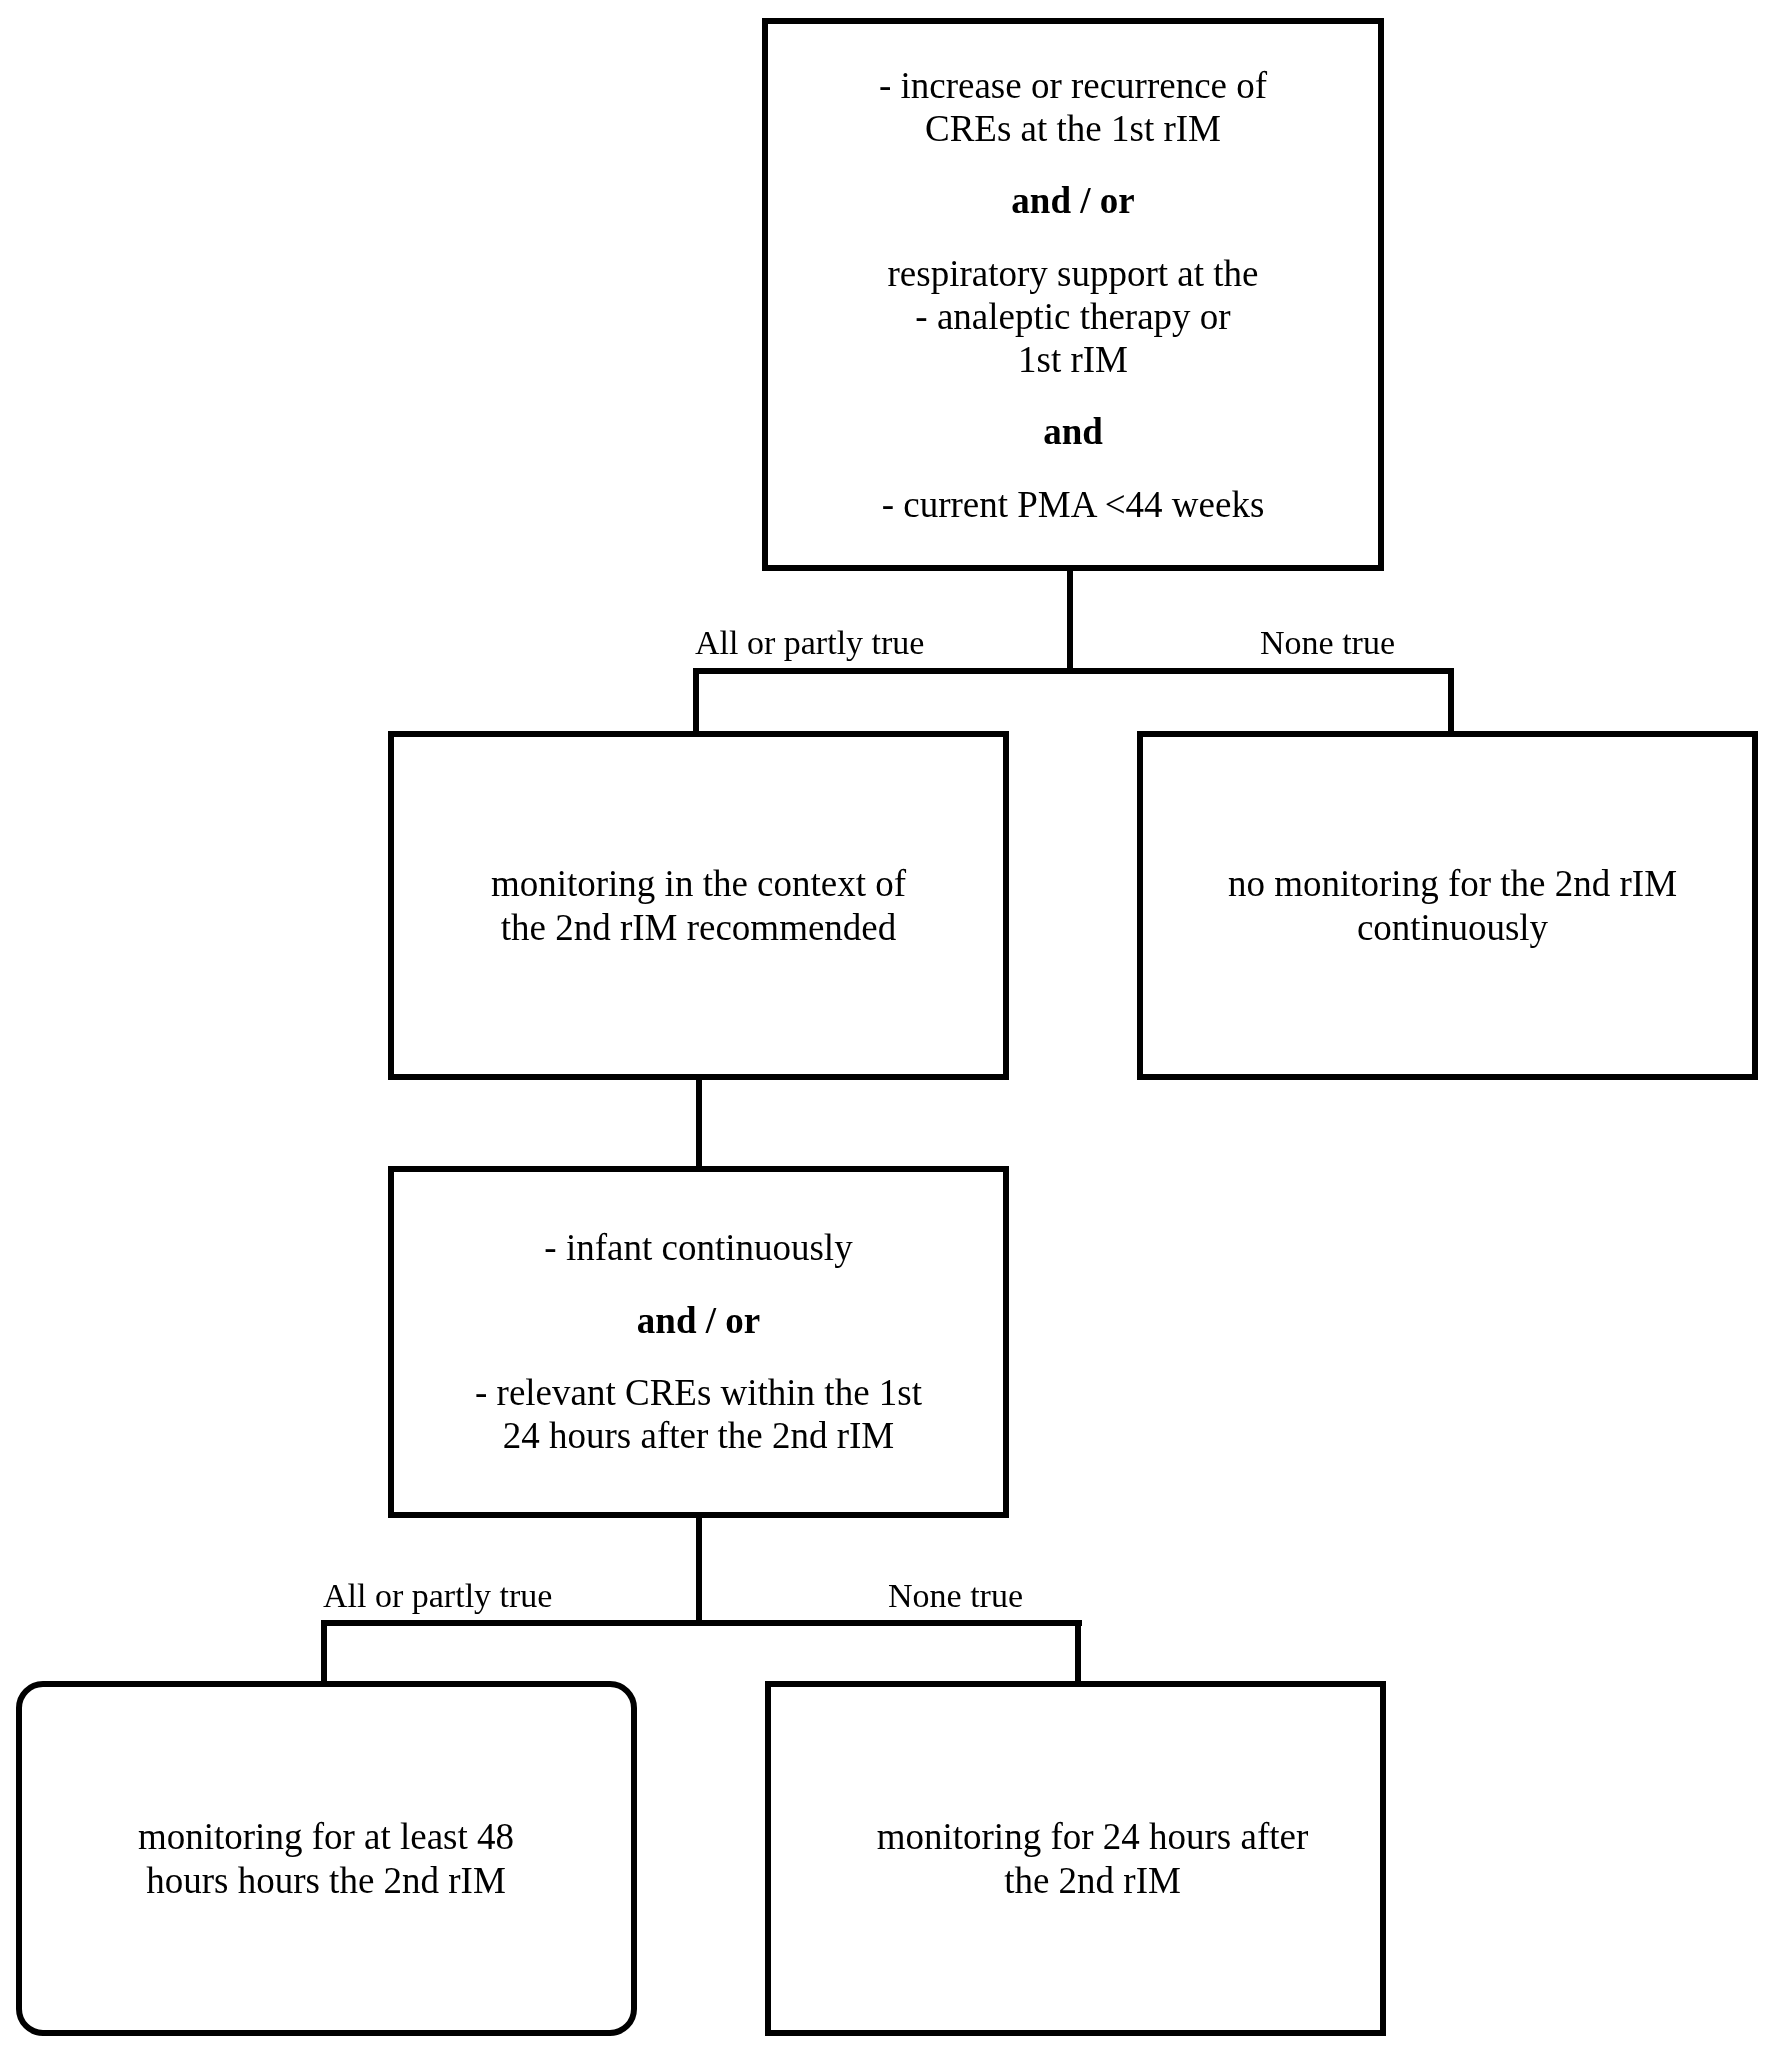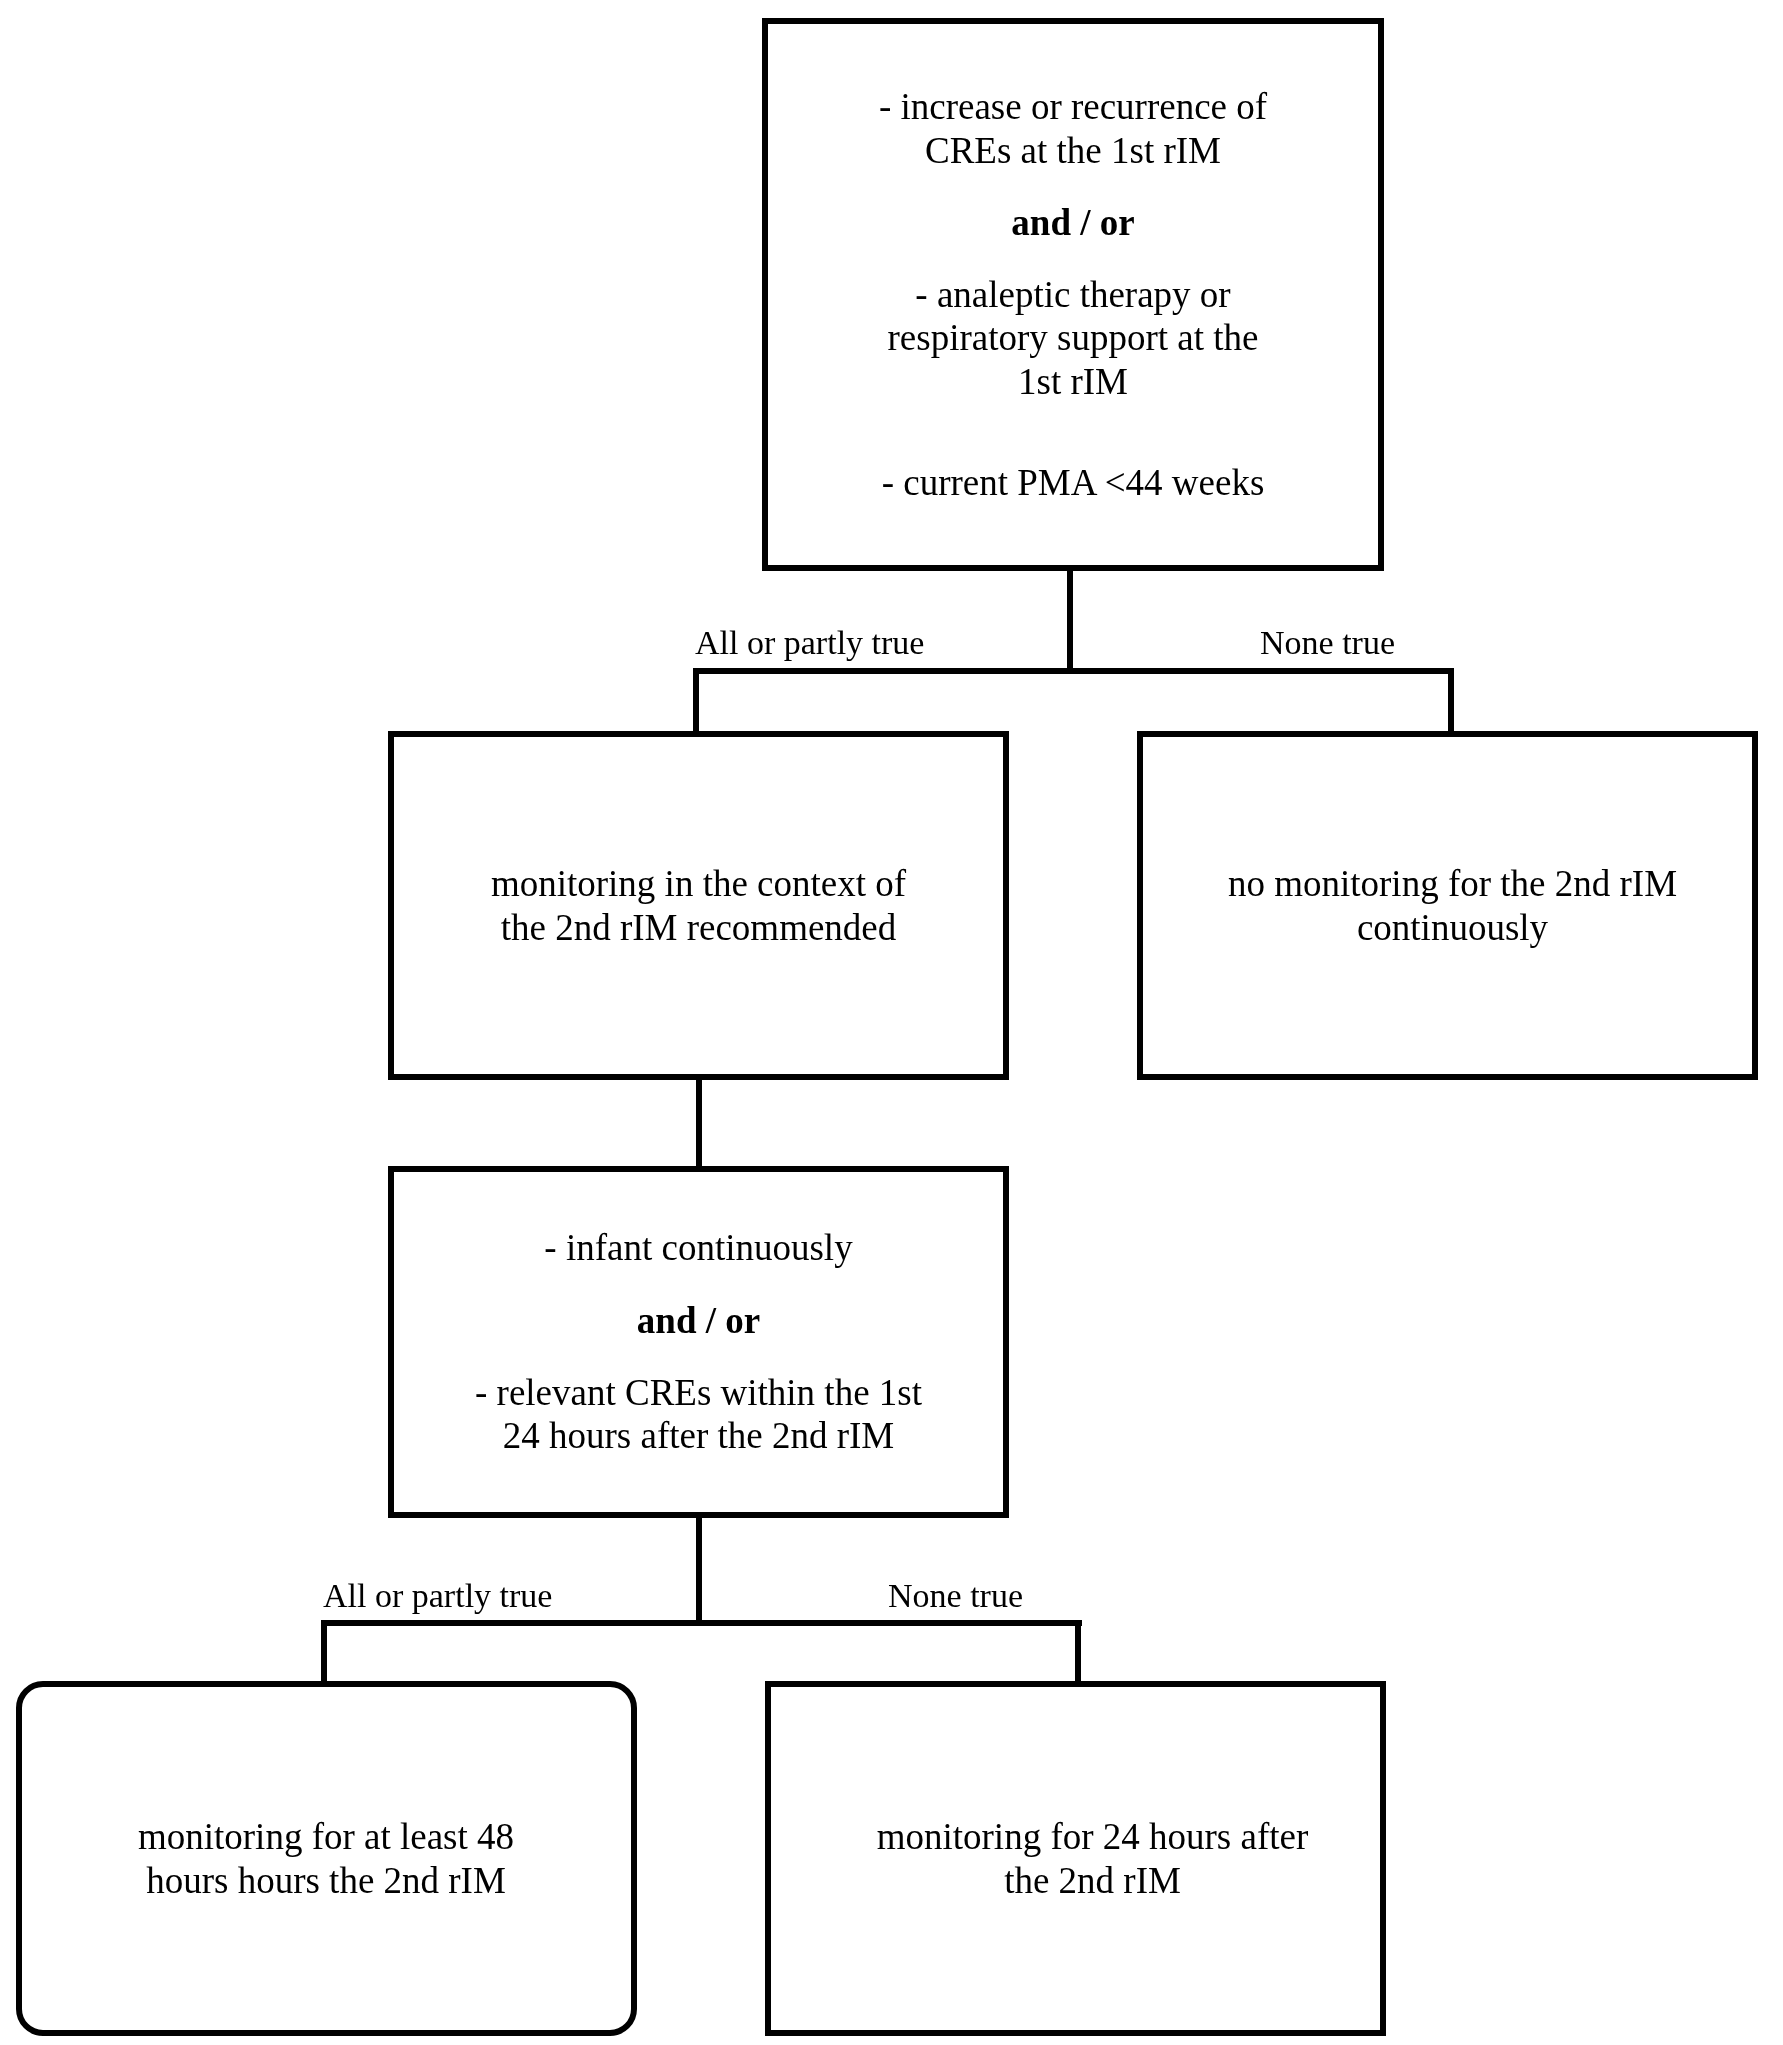--- a/index.html
+++ b/index.html
@@ -63,24 +63,25 @@
 
 <div id="canvas">
 
   <div class="node" style="left:762px; top:18.3px; width:622px; height:553px;">
     <div class="inner">
       <span class="txt">- increase or recurrence of</span>
       <span class="txt">CREs at the 1st rIM</span>
       <div class="gap-md"></div>
       <span class="txt bold">and / or</span>
       <div class="gap-md"></div>
+      <span class="txt">respiratory support at the</span>
       <span class="txt">- analeptic therapy or</span>
-      <span class="txt">respiratory support at the</span>
       <span class="txt">1st rIM</span>
       <div class="gap-md"></div>
+      <span class="txt bold">and</span>
       <div class="gap-md"></div>
       <span class="txt">- current PMA &lt;44 weeks</span>
     </div>
   </div>
 
   <div class="line" style="left:1067px; top:571px; width:6.1px; height:103px;"></div>
 
   <div class="line" style="left:693px; top:668px; width:761px; height:6.1px;"></div>
 
   <div class="line" style="left:693px; top:668px; width:6.1px; height:69px;"></div>

